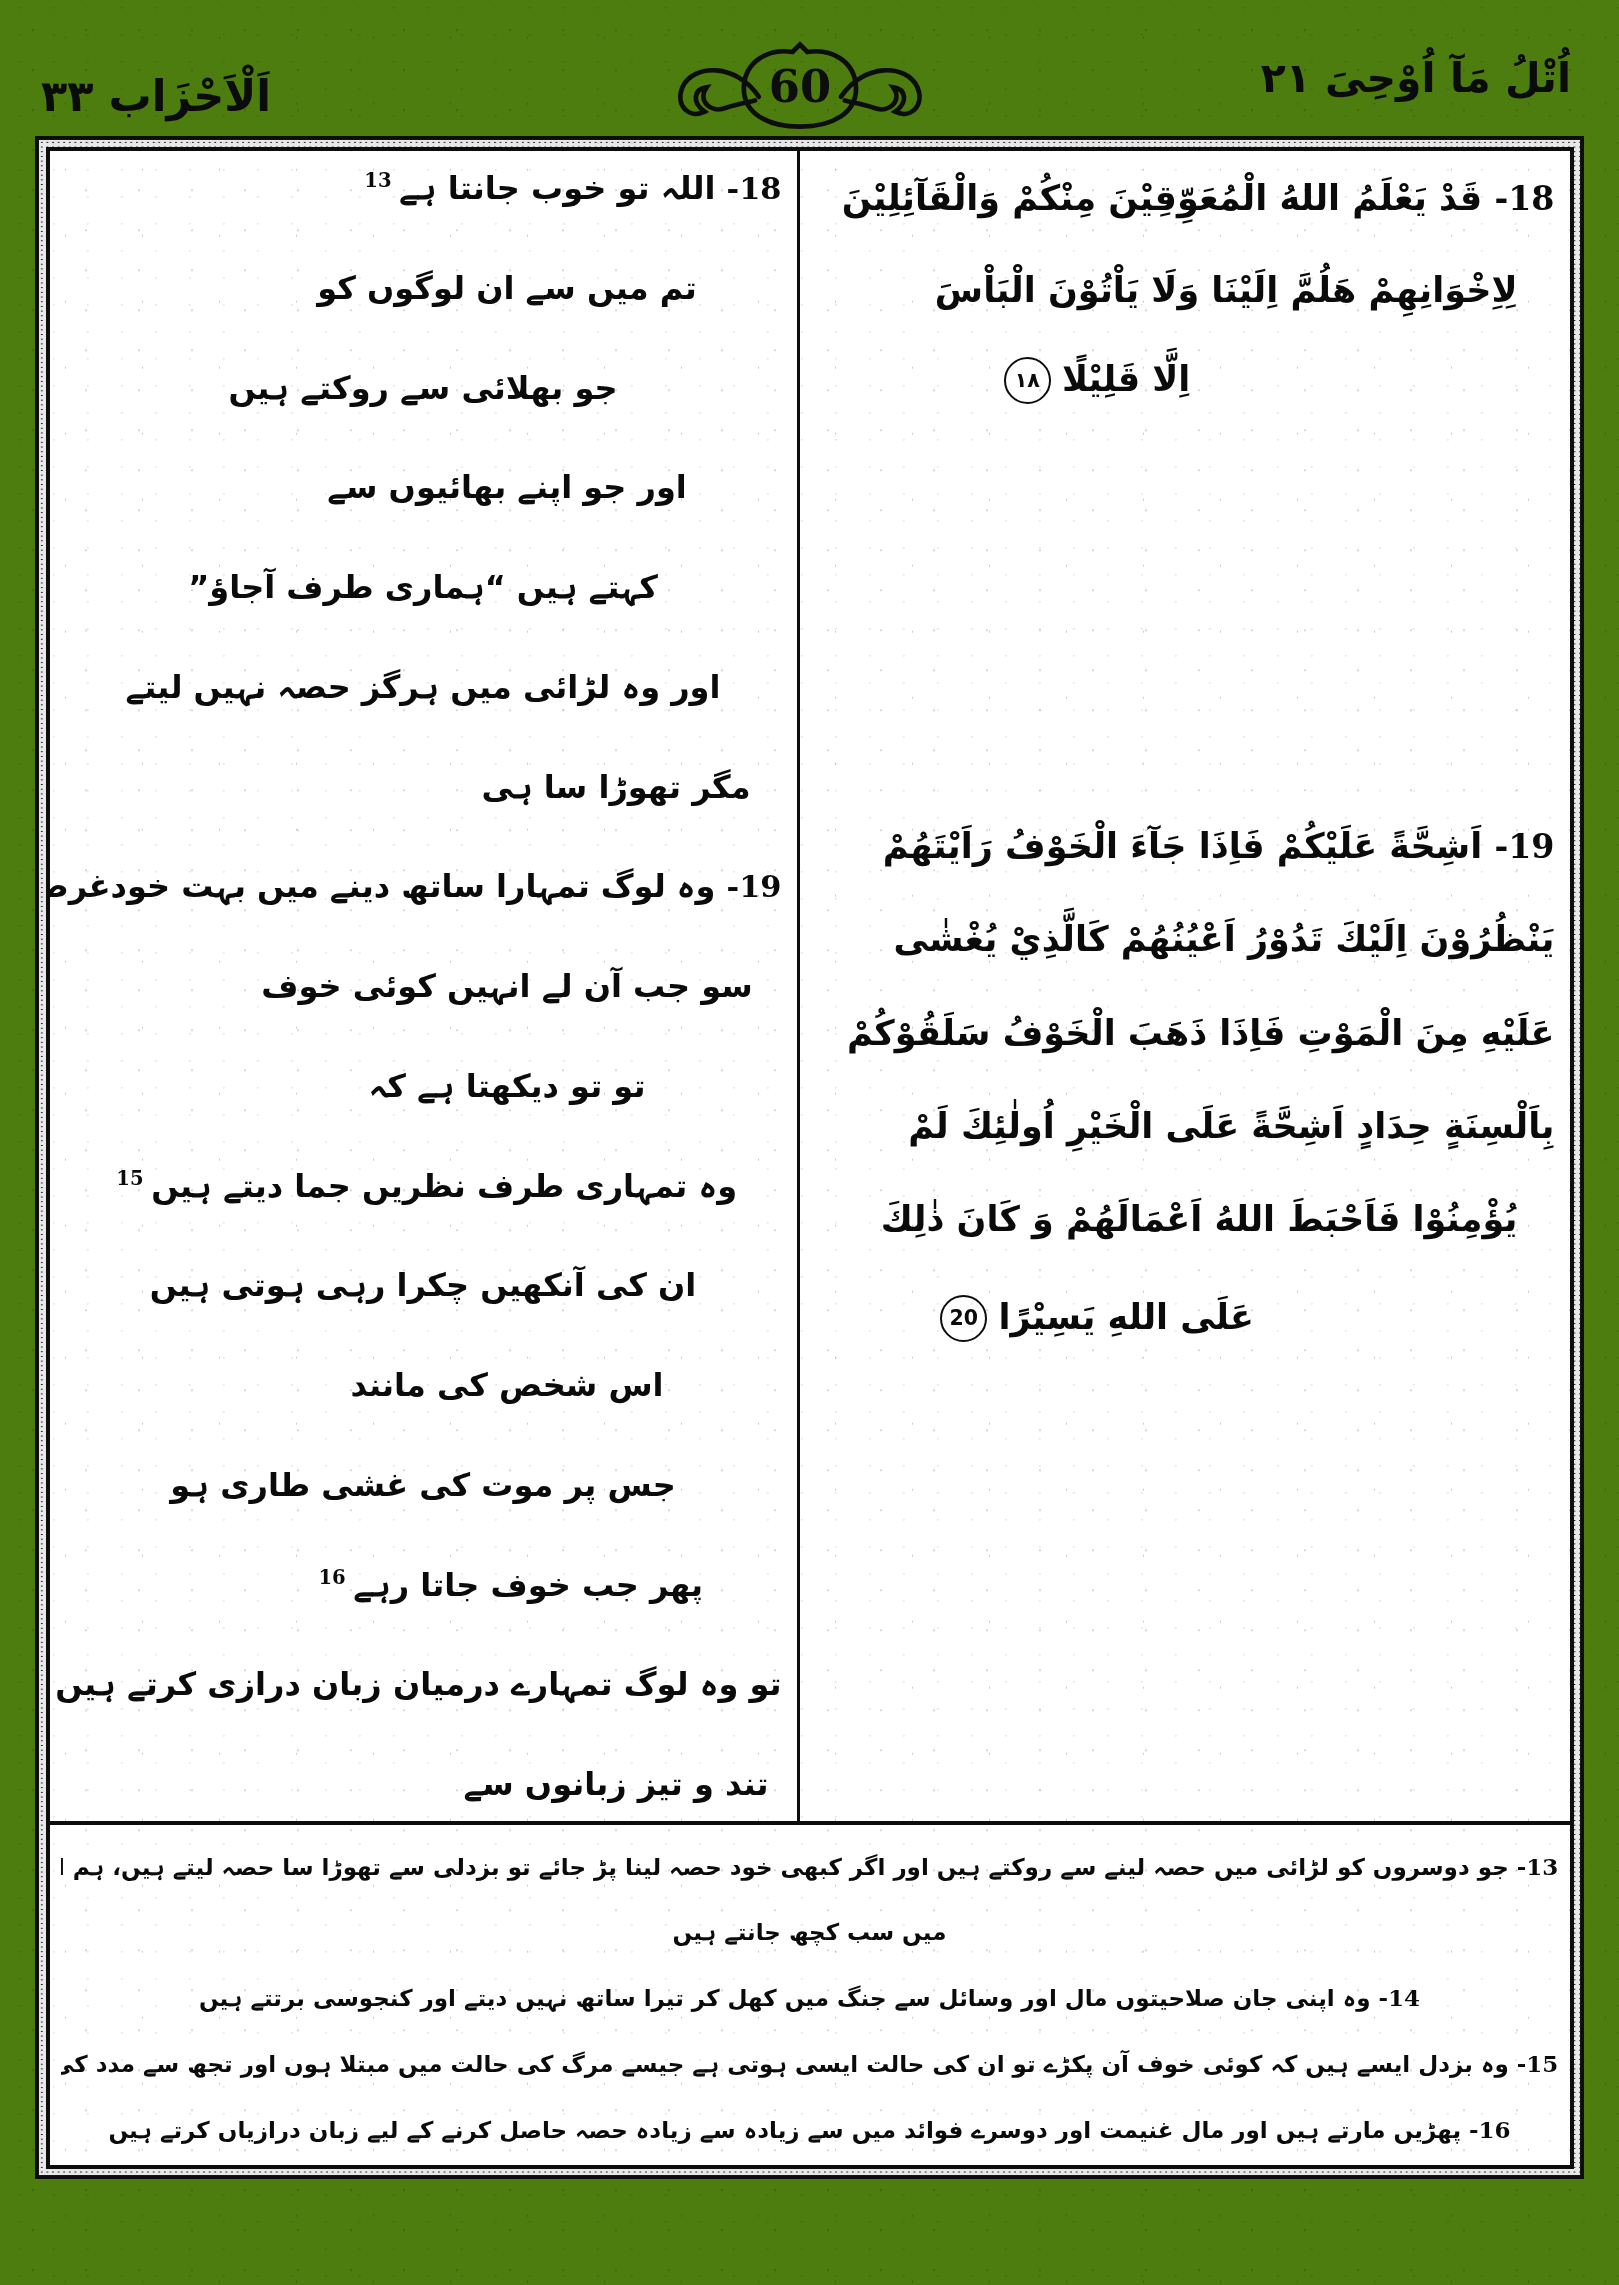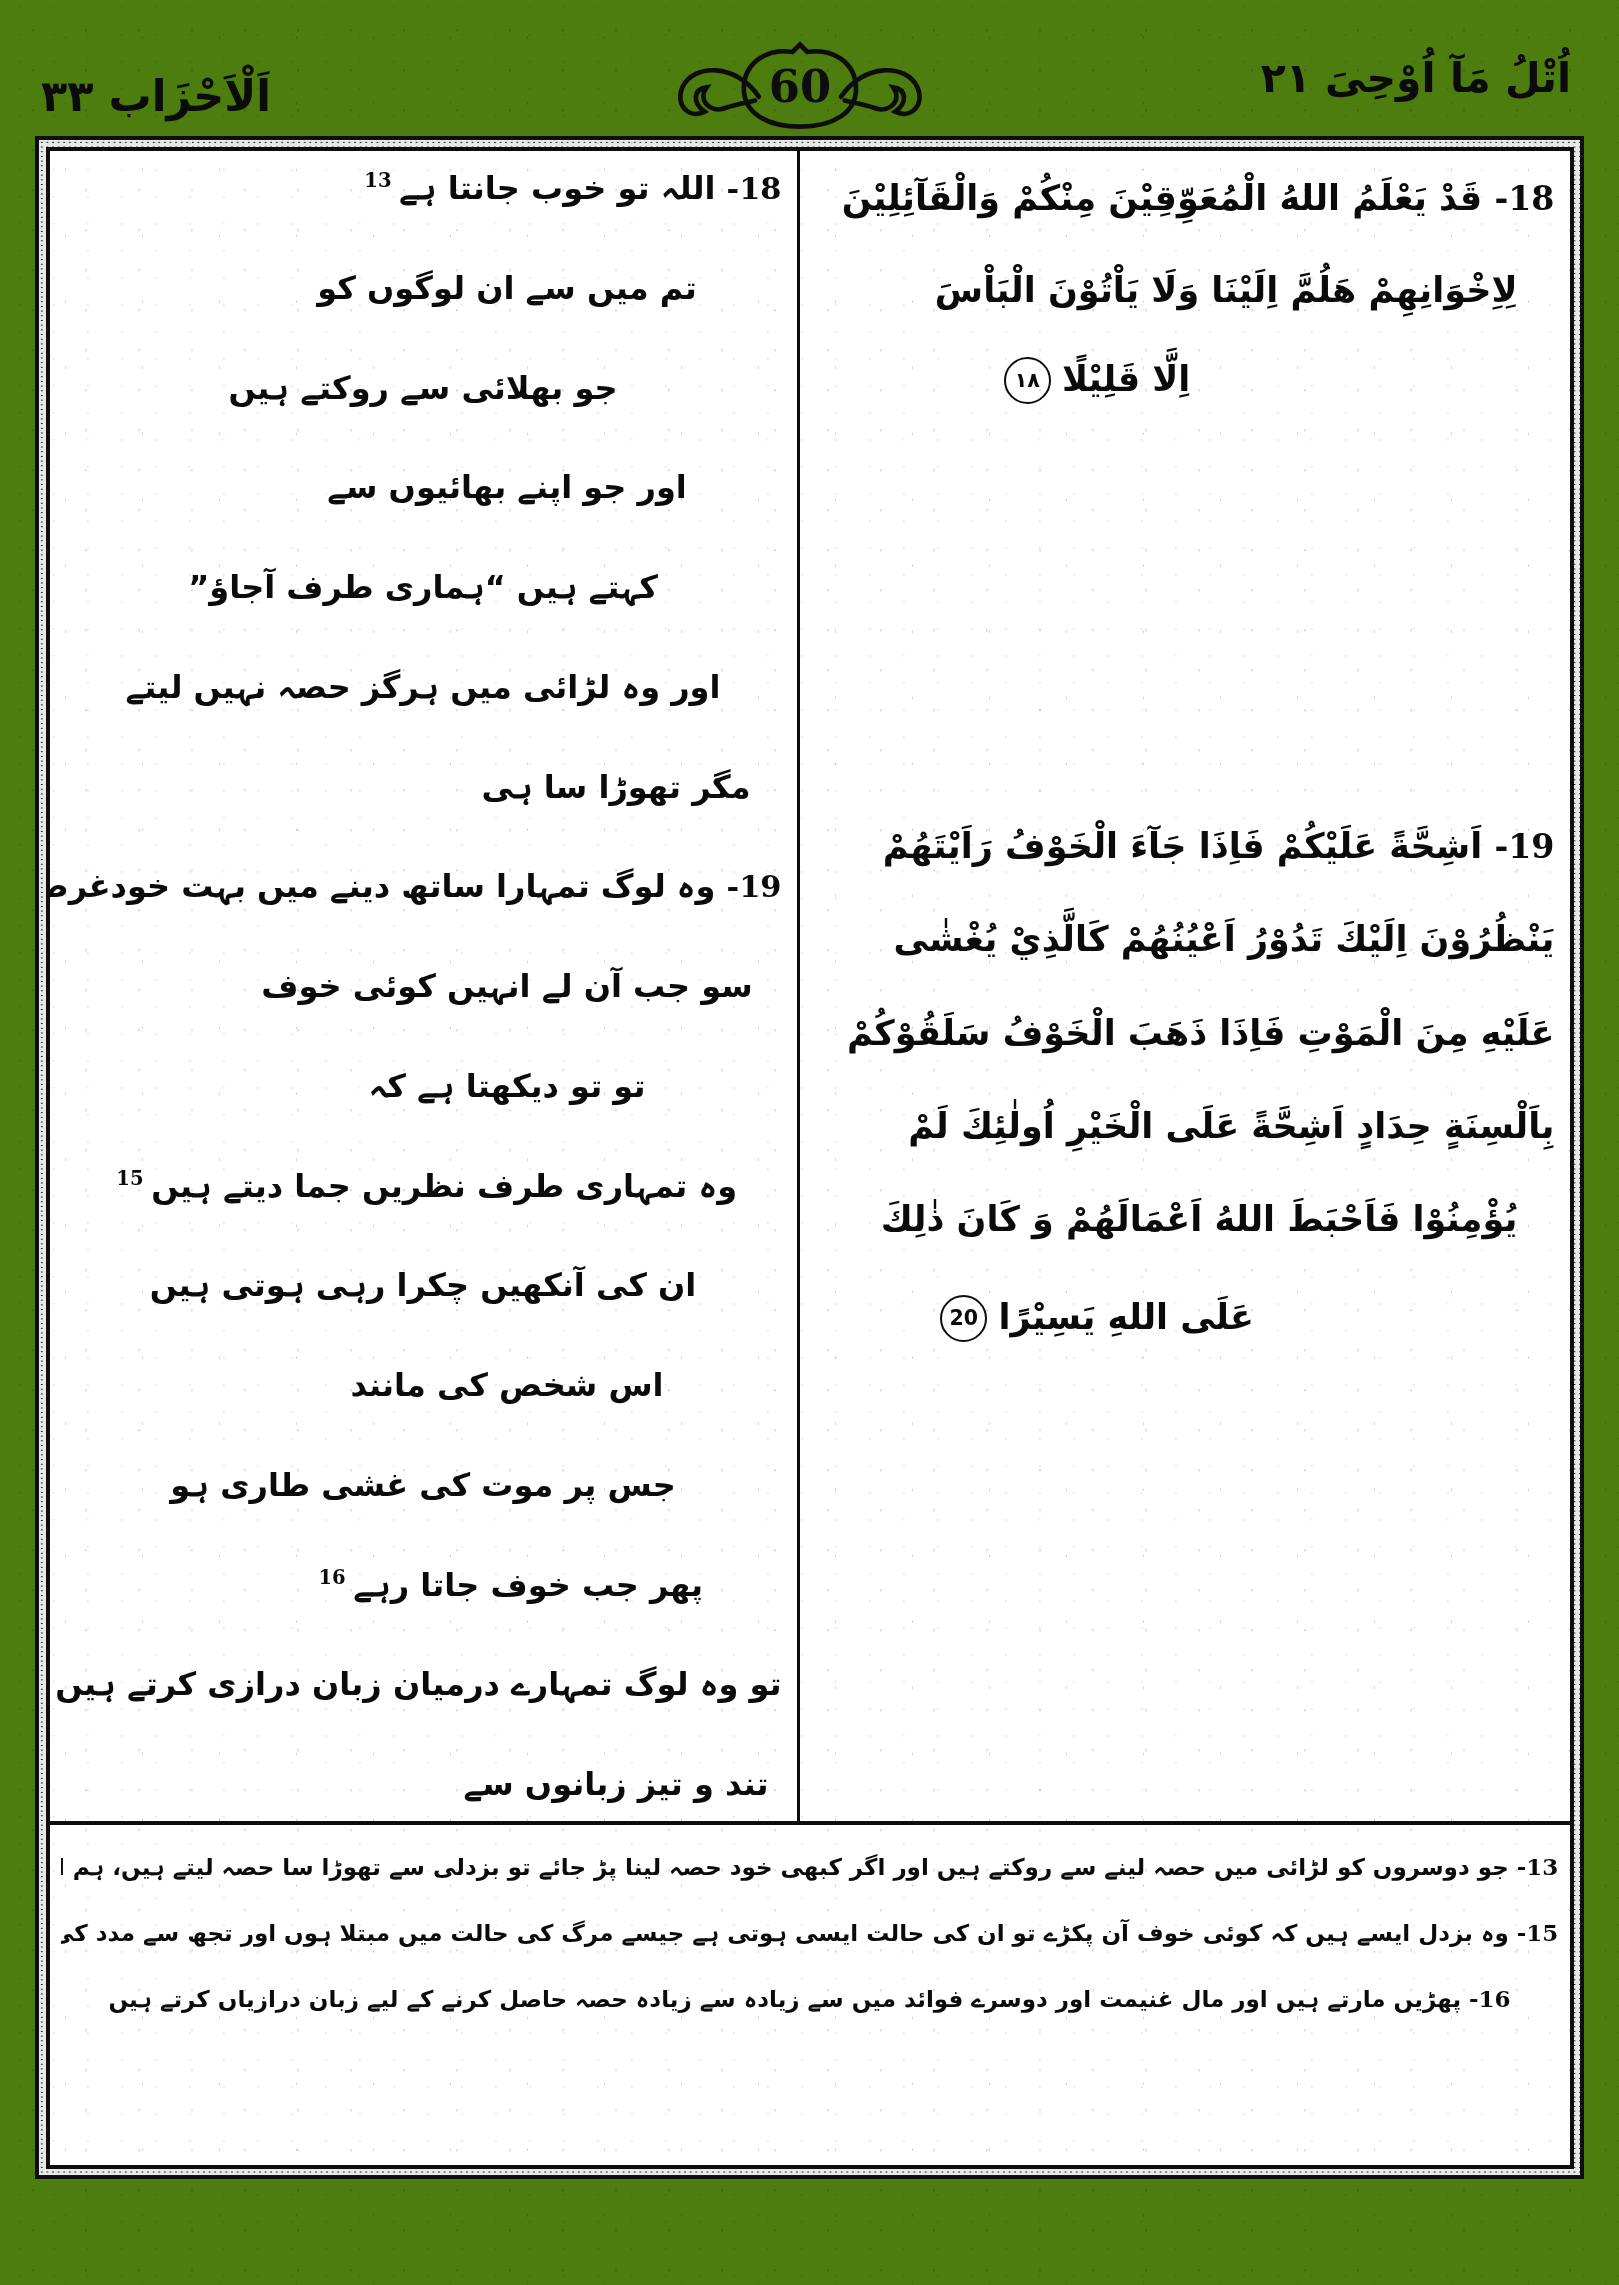--- a/index.html
+++ b/index.html
@@ -200,20 +200,25 @@
           <div class="uline a-cr" style="top:1609px">
             <span>تند و تیز زبانوں سے</span>
           </div>
         </div>
 
         <div class="footnotes">
           <div class="fn-line">
             <span class="fn-num">13-</span>
             <span>جو دوسروں کو لڑائی میں حصہ لینے سے روکتے ہیں اور اگر کبھی خود حصہ لینا پڑ جائے تو بزدلی سے تھوڑا سا حصہ لیتے ہیں، ہم ان سب کے بارے</span>
           </div>
+          <div class="fn-line fn-center">میں سب کچھ جانتے ہیں</div>
+          <div class="fn-line fn-center">
+            <span class="fn-num">14-</span>
+            <span>وہ اپنی جان صلاحیتوں مال اور وسائل سے جنگ میں کھل کر تیرا ساتھ نہیں دیتے اور کنجوسی برتتے ہیں</span>
+          </div>
           <div class="fn-line">
             <span class="fn-num">15-</span>
             <span>وہ بزدل ایسے ہیں کہ کوئی خوف آن پکڑے تو ان کی حالت ایسی ہوتی ہے جیسے مرگ کی حالت میں مبتلا ہوں اور تجھ سے مدد کی منتیں کرتے ہیں</span>
           </div>
           <div class="fn-line fn-center">
             <span class="fn-num">16-</span>
             <span>پھڑیں مارتے ہیں اور مال غنیمت اور دوسرے فوائد میں سے زیادہ سے زیادہ حصہ حاصل کرنے کے لیے زبان درازیاں کرتے ہیں</span>
           </div>
         </div>
 

